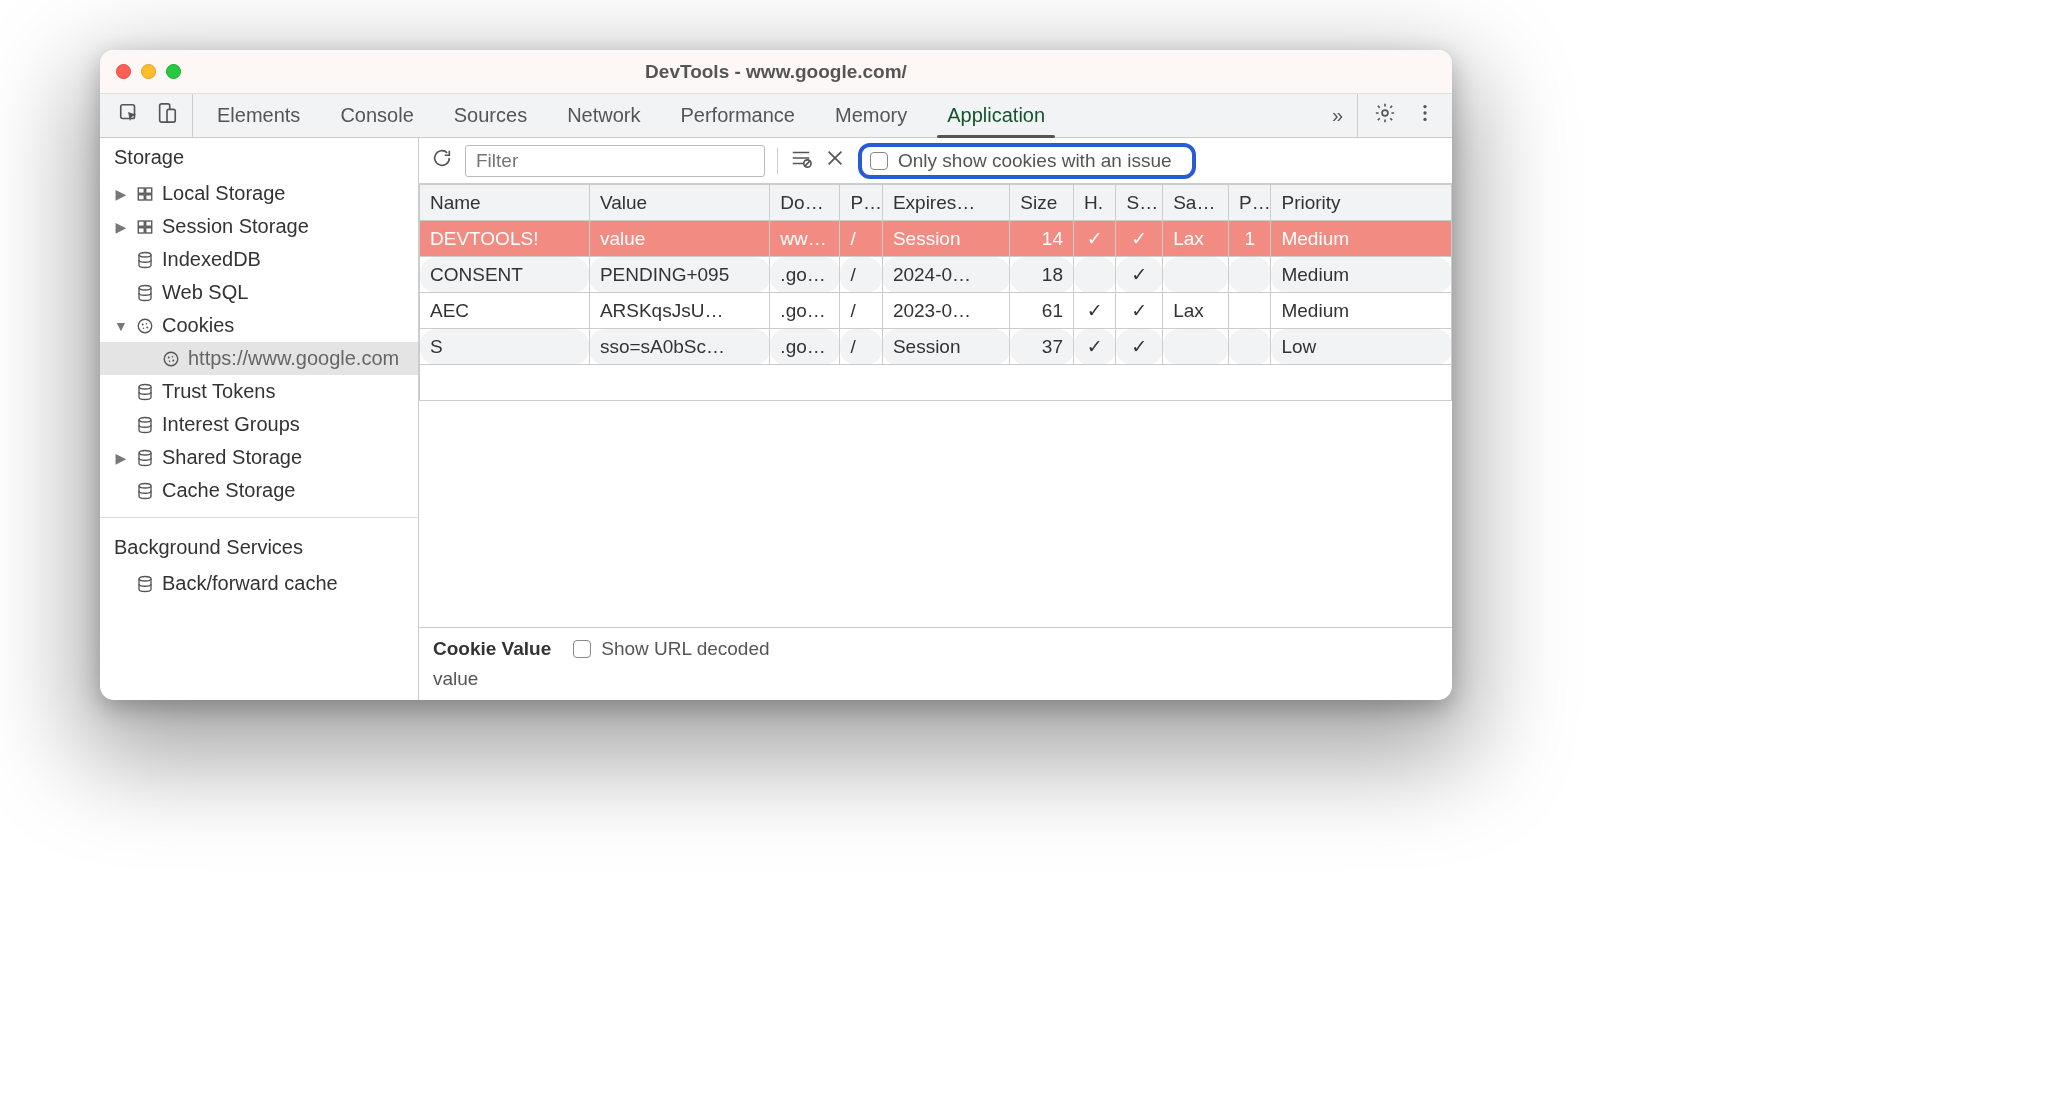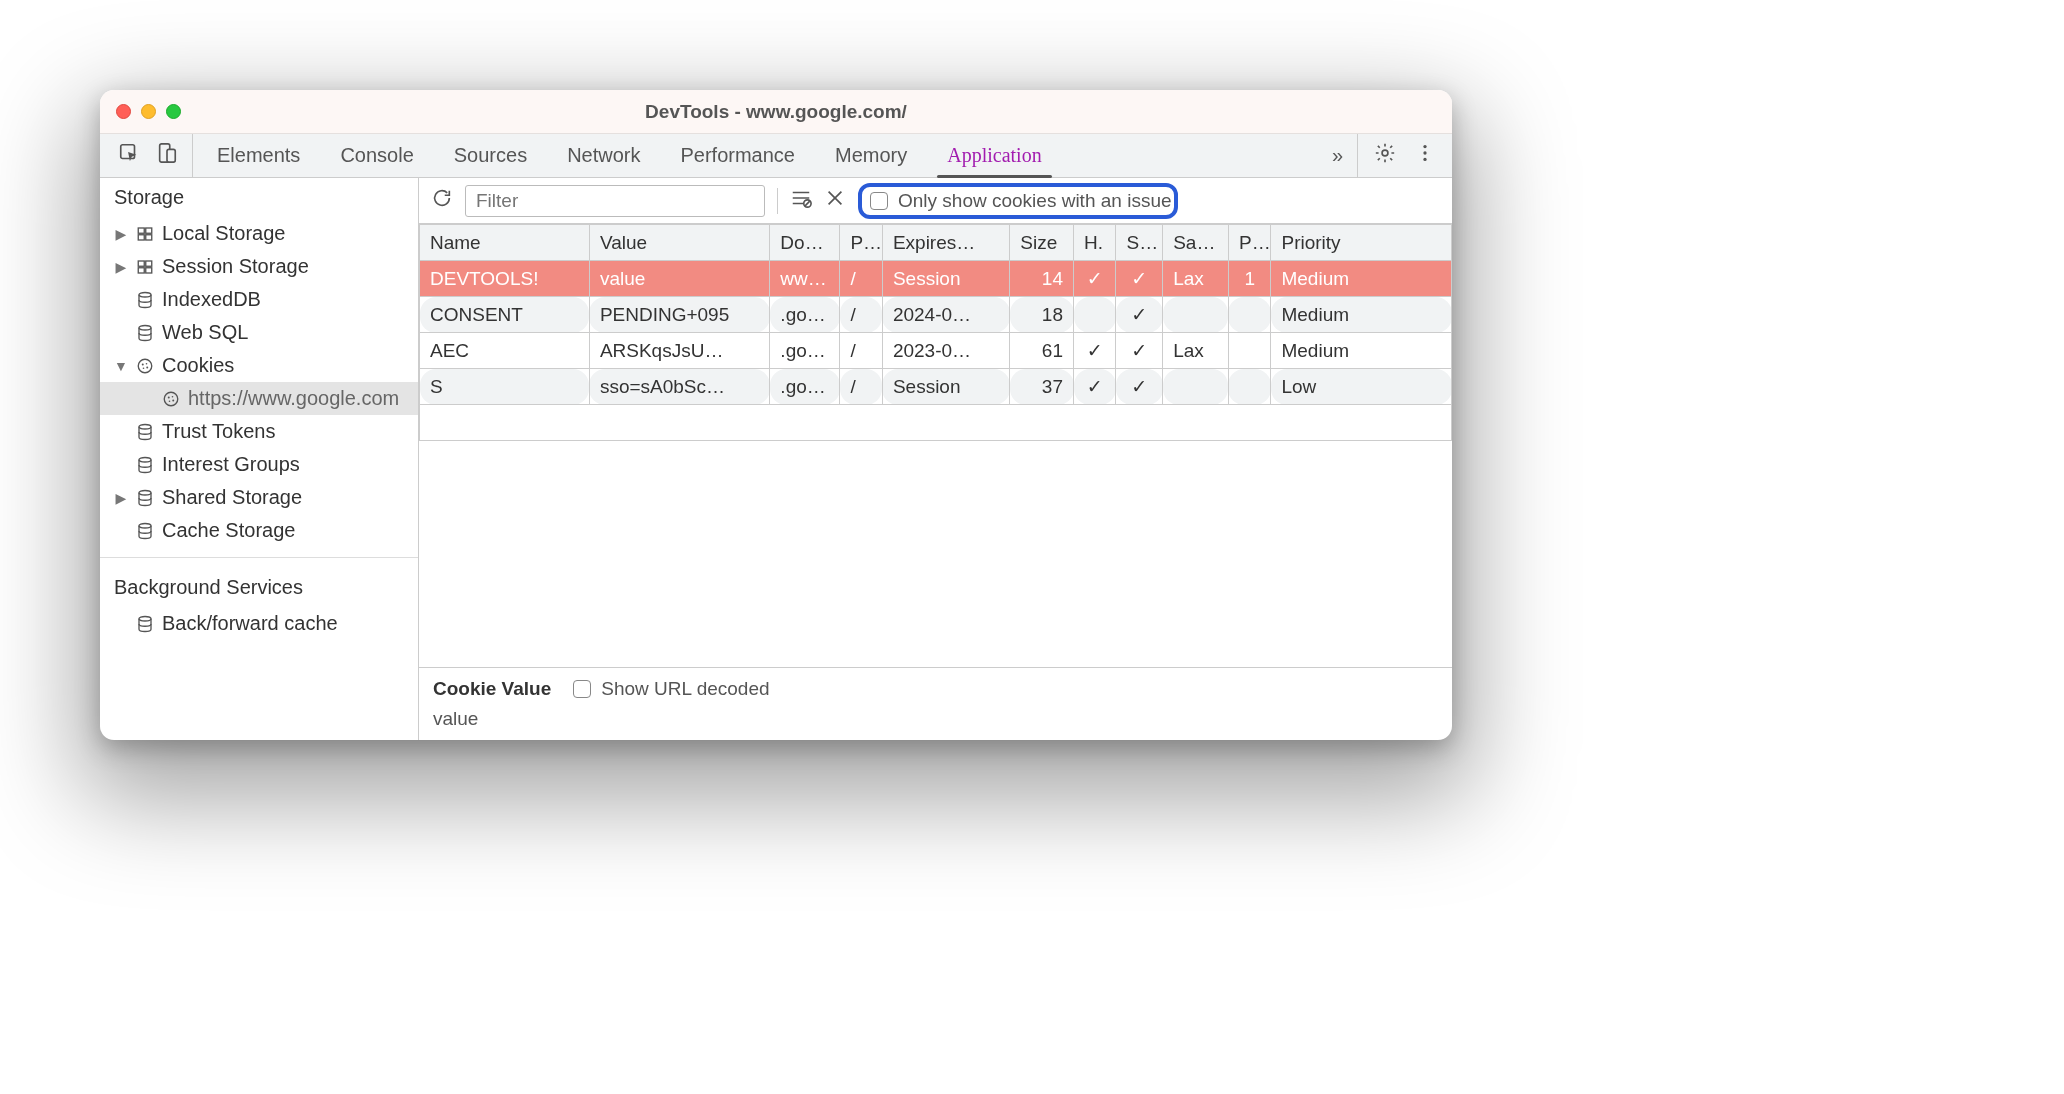--- a/index.html
+++ b/index.html
@@ -20,21 +20,20 @@
     left: 100px; top: 50px;
     width: 1352px;
     height: 650px;
     background: #fff;
     border-radius: 14px;
     box-shadow: 0 40px 100px 20px rgba(0,0,0,0.35), 0 8px 24px rgba(0,0,0,0.25);
     overflow: hidden;
     display: flex;
     flex-direction: column;
     font-size: 20px;
-    margin-top: 40px;
   }
 
   
   .titlebar {
     height: 44px;
     background: #fdf7f5;
     border-bottom: 1px solid #e5e0de;
     display: flex;
     align-items: center;
     position: relative;
@@ -59,21 +58,21 @@
   }
   .tabbar-left { display:flex; align-items:center; gap:16px; padding:0 14px 0 18px; border-right:1px solid #ccc; }
   .tabs { display:flex; align-items:stretch; flex:1; padding-left:4px; }
   .tab {
     display:flex; align-items:center;
     padding:0 20px;
     color:#555;
     cursor:pointer;
     position:relative;
   }
-  .tab.active { color:#a21caf;font-family:Liberation Serif, serif; }
+  .tab.active { color:#14532d; }
   .tab.active::after {
     content:""; position:absolute; left:10px; right:10px; bottom:-1px;
     height:3px; background:#555; border-radius:2px;
   }
   .tab-more { display:flex; align-items:center; padding:0 14px; color:#555;}
   .tabbar-right { display:flex; align-items:center; gap:18px; padding:0 16px; border-left:1px solid #ccc;}
 
   svg.icon { width:22px; height:22px; stroke:#555; stroke-width:1.8; fill:none; }
 
   
@@ -114,21 +113,21 @@
     padding:0 10px;
     font-size:19px;
     color:#555;
     background:#fff;
   }
   .divider { width:1px; height:26px; background:#ccc; }
   .only-issue {
     display:flex; align-items:center; gap:10px;
     border:4px solid #2a5bd7;
     border-radius:12px;
-    padding:2px 2px 2px 8px;
+    padding:2px 20px 2px 8px;
     height:36px;
     justify-content:space-between;
   }
   .cb {
     width:18px; height:18px; border:1.6px solid #888; border-radius:4px; background:#fff;
   }
   .only-issue span { color:#555; font-size:19px; }
 
   
   .table-wrap { flex:1; overflow:hidden; display:flex; flex-direction:column; }

